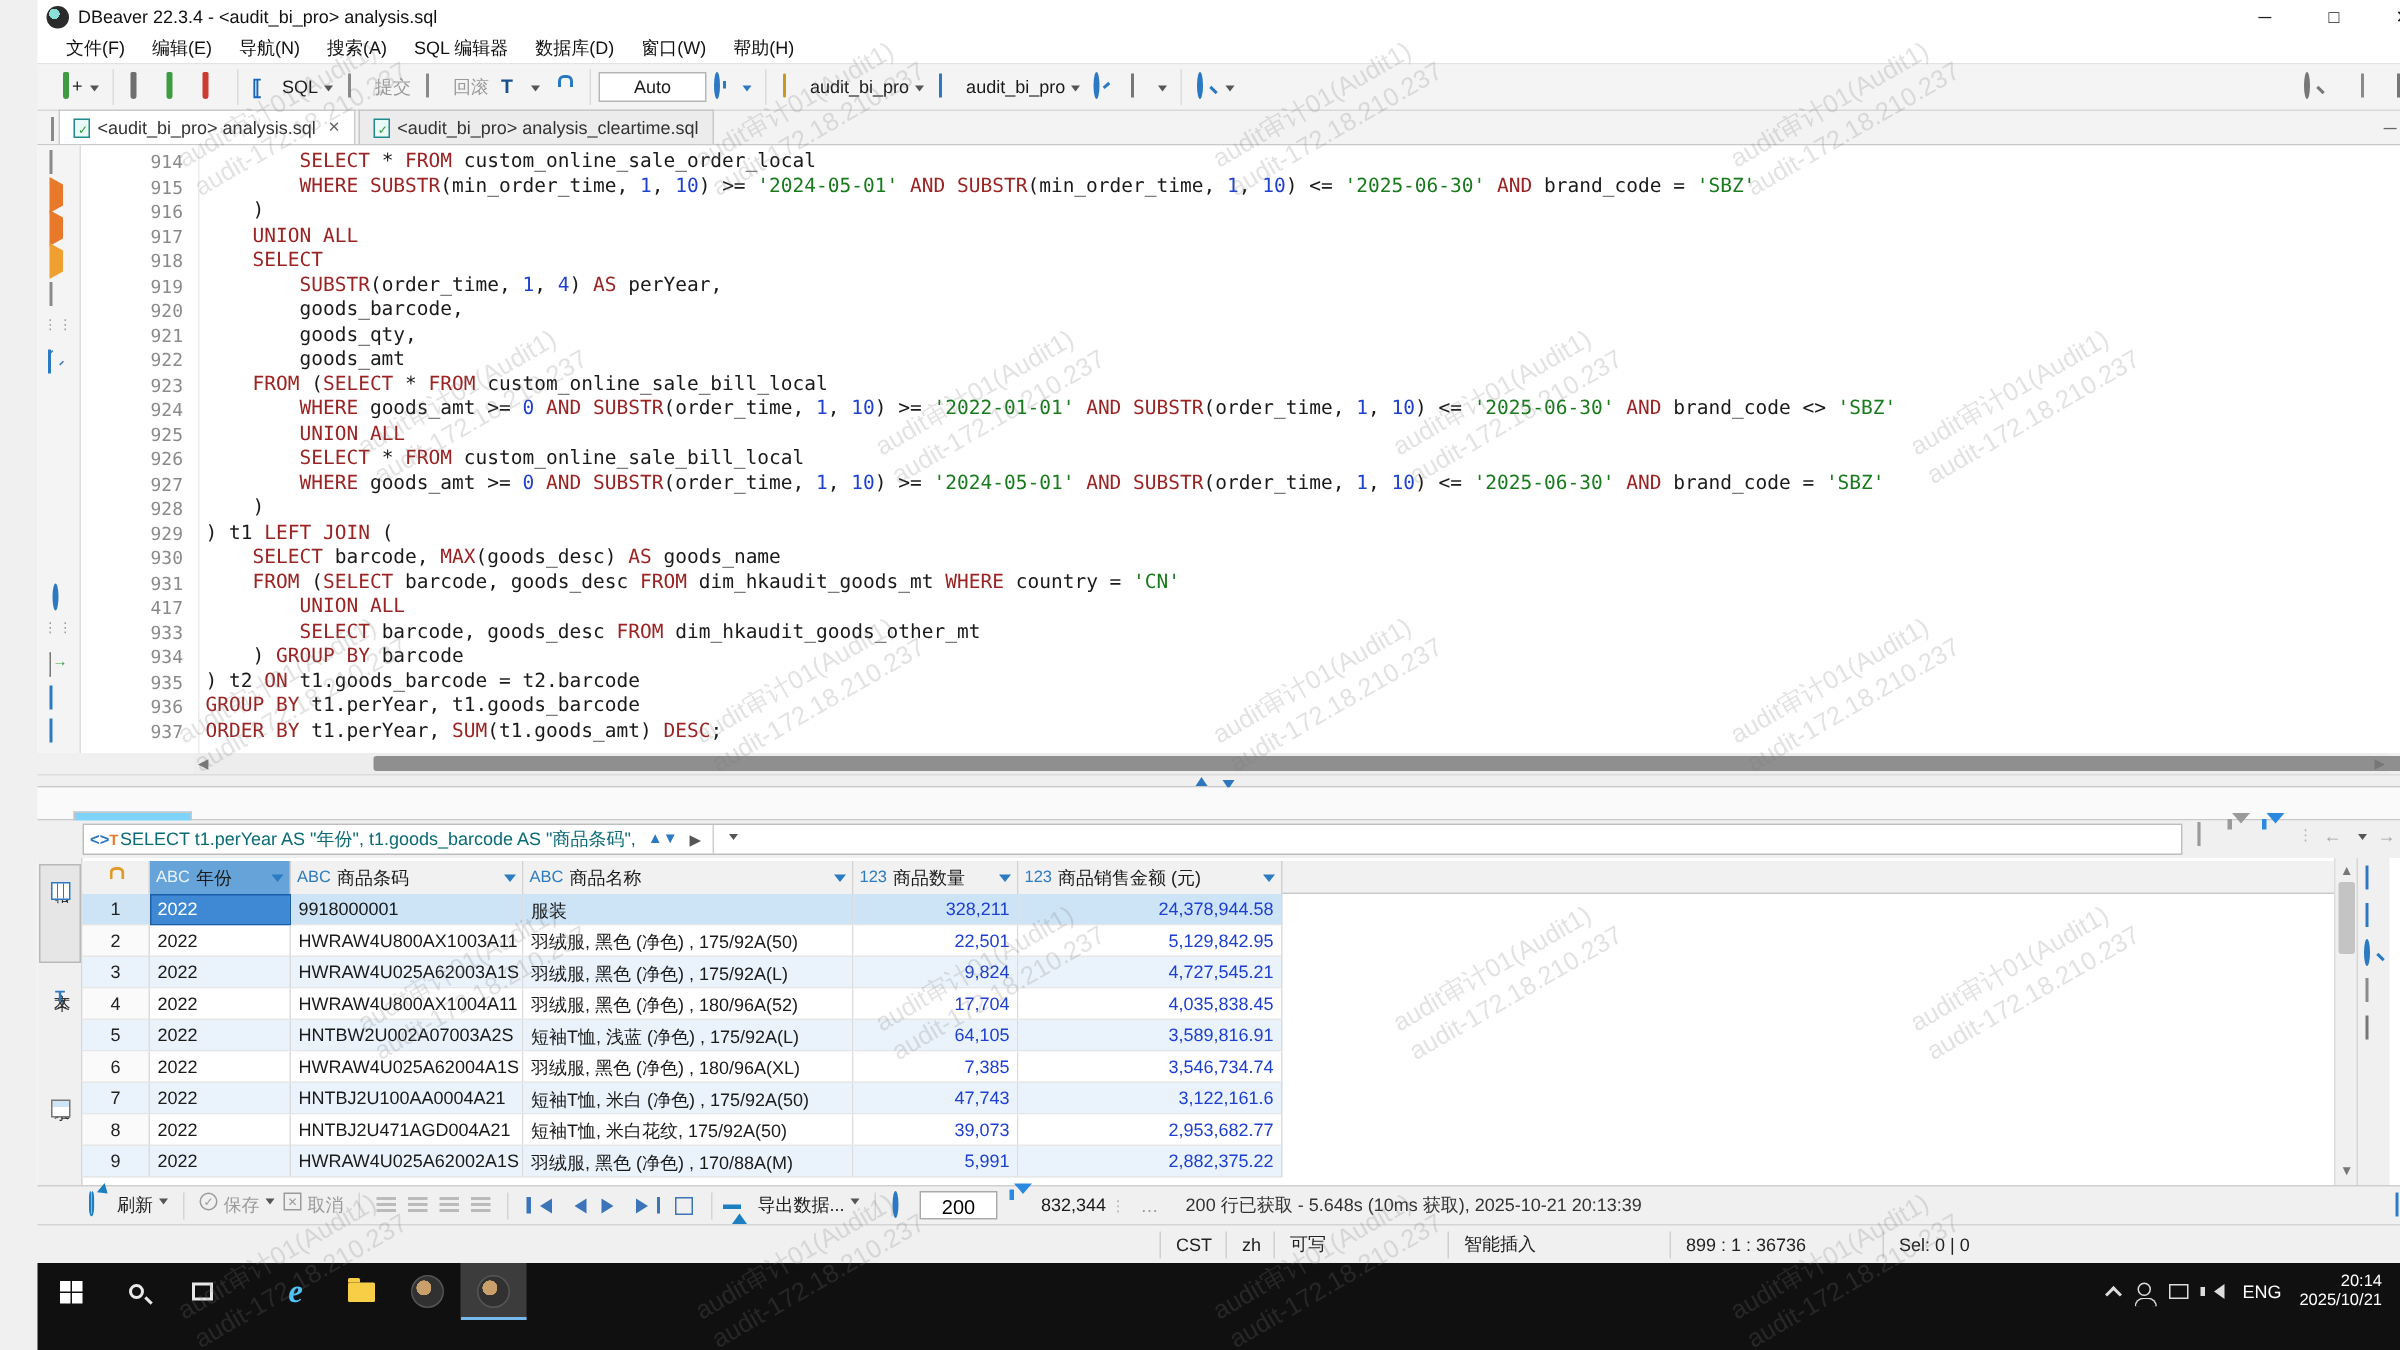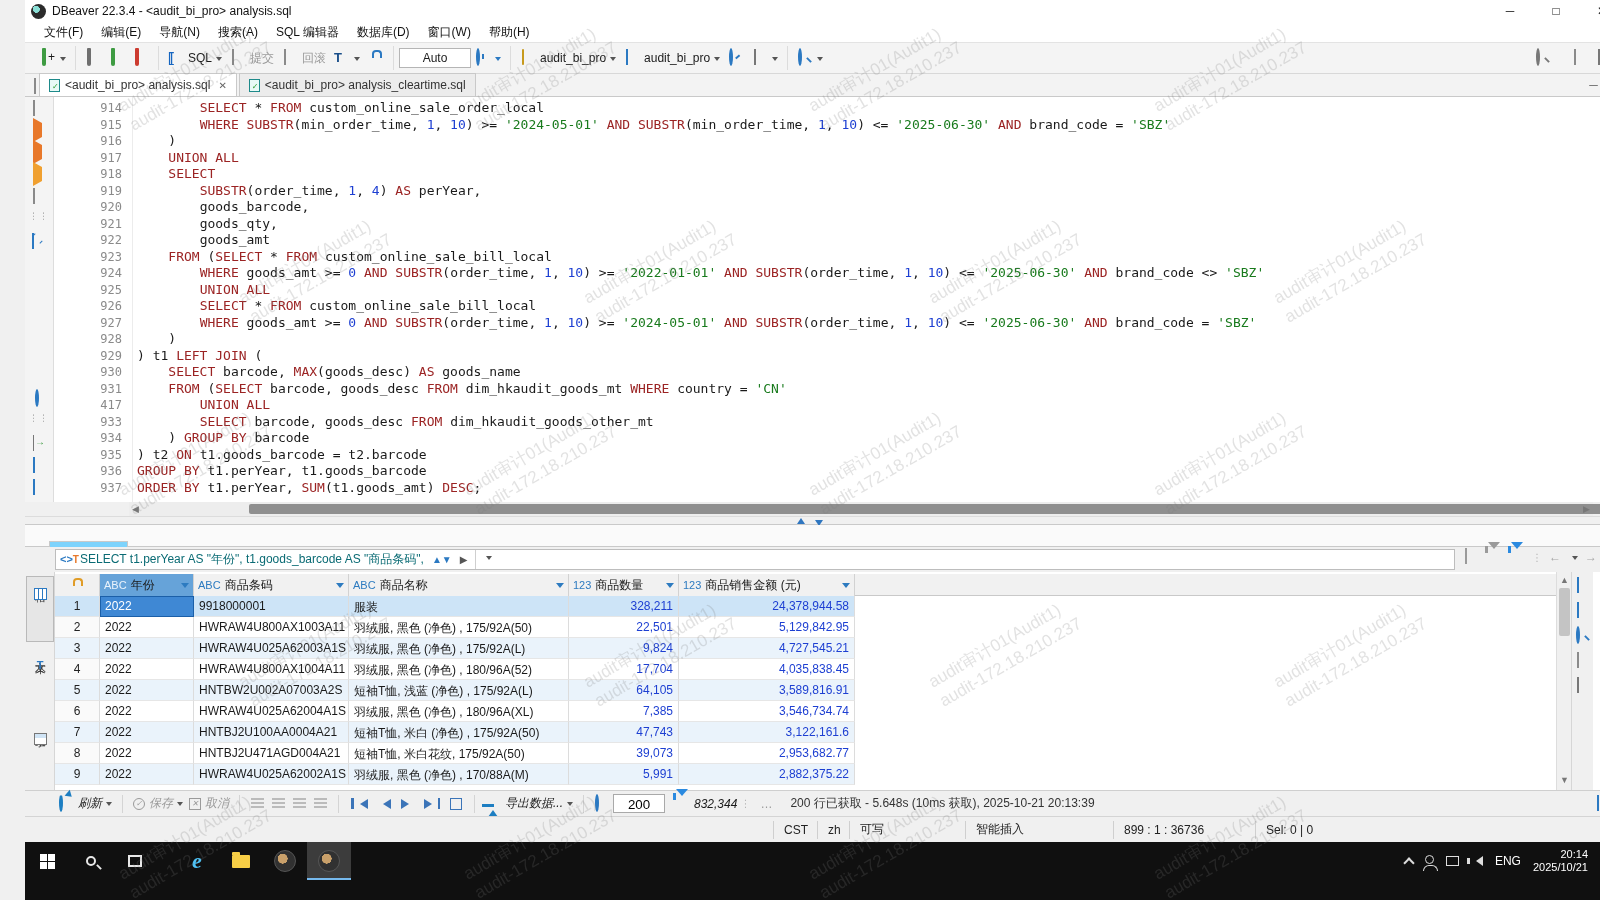--- a/index.html
+++ b/index.html
@@ -154,21 +154,21 @@
   .gcell.selcell { background:#3f88d4 !important; color:#fff; outline:1.5px solid #1b5fa8; outline-offset:-1.5px; }
   .w0{width:45px;} .w1{width:94px;} .w2{width:155px;} .w3{width:220px;} .w4{width:110px;} .w5{width:176px;}
 
   #res-vscroll { position:absolute; left:1531px; top:0; width:15px; height:218px; background:#f0f0f0; border-left:1px solid #ddd; }
   #res-vthumb { position:absolute; left:2px; top:16px; width:11px; height:48px; background:#c4c4c4; border-radius:2px; }
   #res-rstrip { position:absolute; left:1546px; top:0; width:22px; height:218px; background:#f0f0f0; border-left:1px solid #d6d6d6; display:flex; flex-direction:column; align-items:center; padding-top:6px; gap:9px; }
 
   
   #resbar { position:absolute; left:0; top:790px; width:1600px; height:26px; background:#f0f0f0; border-top:1px solid #cfcfcf; display:flex; align-items:center; padding-left:30px; }
   .rsep { width:1px; height:18px; background:#d4d4d4; margin:0 7px; }
-  .rbtn { display:flex; align-items:center; padding:2px 3px;font-style:italic; }
+  .rbtn { display:flex; align-items:flex-start; padding:2px 3px; }
   .rbtn .lbl { margin-left:4px; }
   .gray { color:#9a9a9a; }
   .navt { width:0; height:0; border:5px solid transparent; }
   .navt.left { border-right:8px solid #3b74b8; } .navt.right { border-left:8px solid #3b74b8; }
   .navbar { width:2.5px; height:11px; background:#3b74b8; }
   .navbtn { display:flex; align-items:center; gap:1px; margin:0 5px; }
   .pagebox { width:12px; height:12px; border:1.5px solid #3b74b8; margin:0 5px; }
   #fetchbox { width:52px; height:19px; background:#fff; border:1px solid #a9a9a9; text-align:center; padding-top:2px; margin:0 6px; }
   .minied { width:13px; height:11px; background:repeating-linear-gradient(#bbb 0 2px, transparent 2px 4px); margin:0 4px; }
   #res-status { margin-left:18px; color:#333; }

